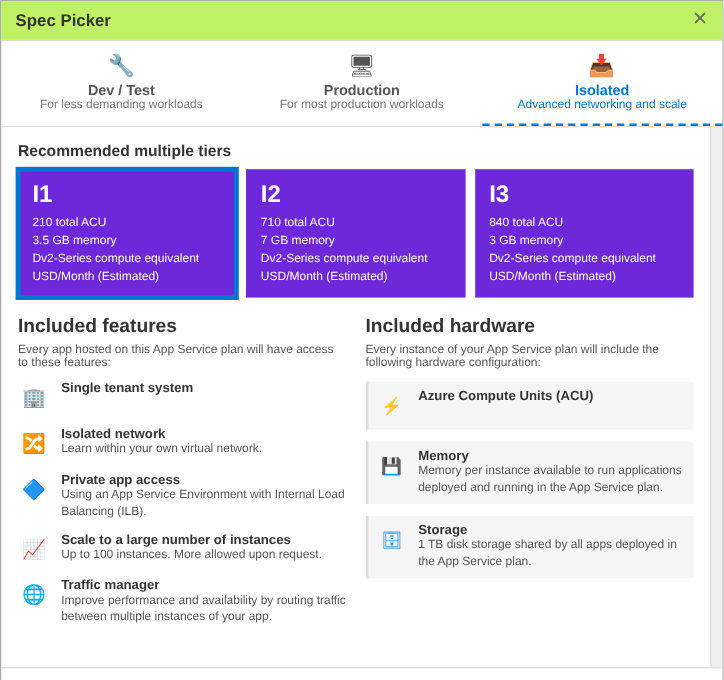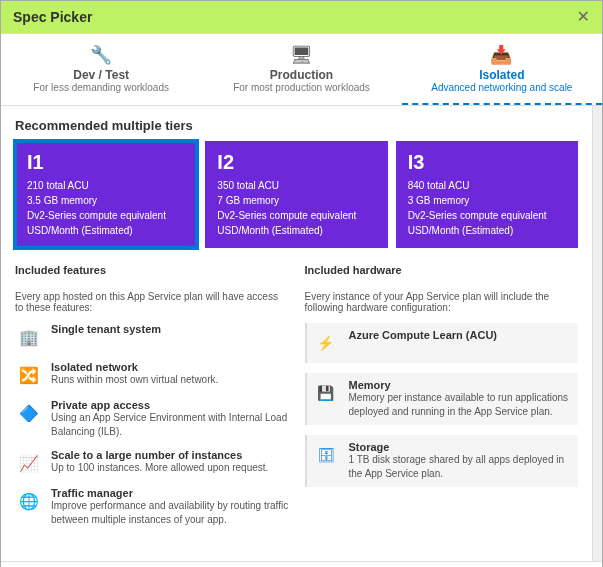--- a/index.html
+++ b/index.html
@@ -129,24 +129,24 @@
       display: flex;
       gap: 16px;
       margin-bottom: 12px;
     }
 
     .col {
       flex: 1;
     }
 
     .col-title {
-      font-size: 11px;
+      font-size: 16px;
       font-weight: 700;
       color: #333;
-      margin-bottom: 15px;
+      margin-bottom: 4px;
     }
 
     .col-desc {
       font-size: 10px;
       color: #555;
       margin-bottom: 10px;
     }
 
     .feature-item {
       display: flex;
@@ -269,21 +269,21 @@
             <div class="tier-info">
               <div>210 total ACU</div>
               <div>3.5 GB memory</div>
               <div>Dv2-Series compute equivalent</div>
               <div>USD/Month (Estimated)</div>
             </div>
           </div>
           <div class="tier-card">
             <span class="tier-label">I2</span>
             <div class="tier-info">
-              <div>350 total ACU</div>
+              <div>710 total ACU</div>
               <div>7 GB memory</div>
               <div>Dv2-Series compute equivalent</div>
               <div>USD/Month (Estimated)</div>
             </div>
           </div>
           <div class="tier-card">
             <span class="tier-label">I3</span>
             <div class="tier-info">
               <div>840 total ACU</div>
               <div>3 GB memory</div>
@@ -304,21 +304,21 @@
             <div class="feature-icon">🏢</div>
             <div class="feature-text">
               <div class="feature-name">Single tenant system</div>
             </div>
           </div>
 
           <div class="feature-item">
             <div class="feature-icon">🔀</div>
             <div class="feature-text">
               <div class="feature-name">Isolated network</div>
-              <div class="feature-desc">Runs within most own virtual network.</div>
+              <div class="feature-desc">Learn within your own virtual network.</div>
             </div>
           </div>
 
           <div class="feature-item">
             <div class="feature-icon">🔷</div>
             <div class="feature-text">
               <div class="feature-name">Private app access</div>
               <div class="feature-desc">Using an App Service Environment with Internal Load Balancing (ILB).</div>
             </div>
           </div>
@@ -340,21 +340,21 @@
           </div>
         </div>
 
         <div class="col">
           <div class="col-title">Included hardware</div>
           <div class="col-desc">Every instance of your App Service plan will include the following hardware configuration:</div>
 
           <div class="hardware-item">
             <div class="hardware-icon">⚡</div>
             <div class="hardware-text">
-              <div class="hardware-name">Azure Compute Learn (ACU)</div>
+              <div class="hardware-name">Azure Compute Units (ACU)</div>
             </div>
           </div>
 
           <div class="hardware-item">
             <div class="hardware-icon">💾</div>
             <div class="hardware-text">
               <div class="hardware-name">Memory</div>
               <div class="hardware-desc">Memory per instance available to run applications deployed and running in the App Service plan.</div>
             </div>
           </div>

